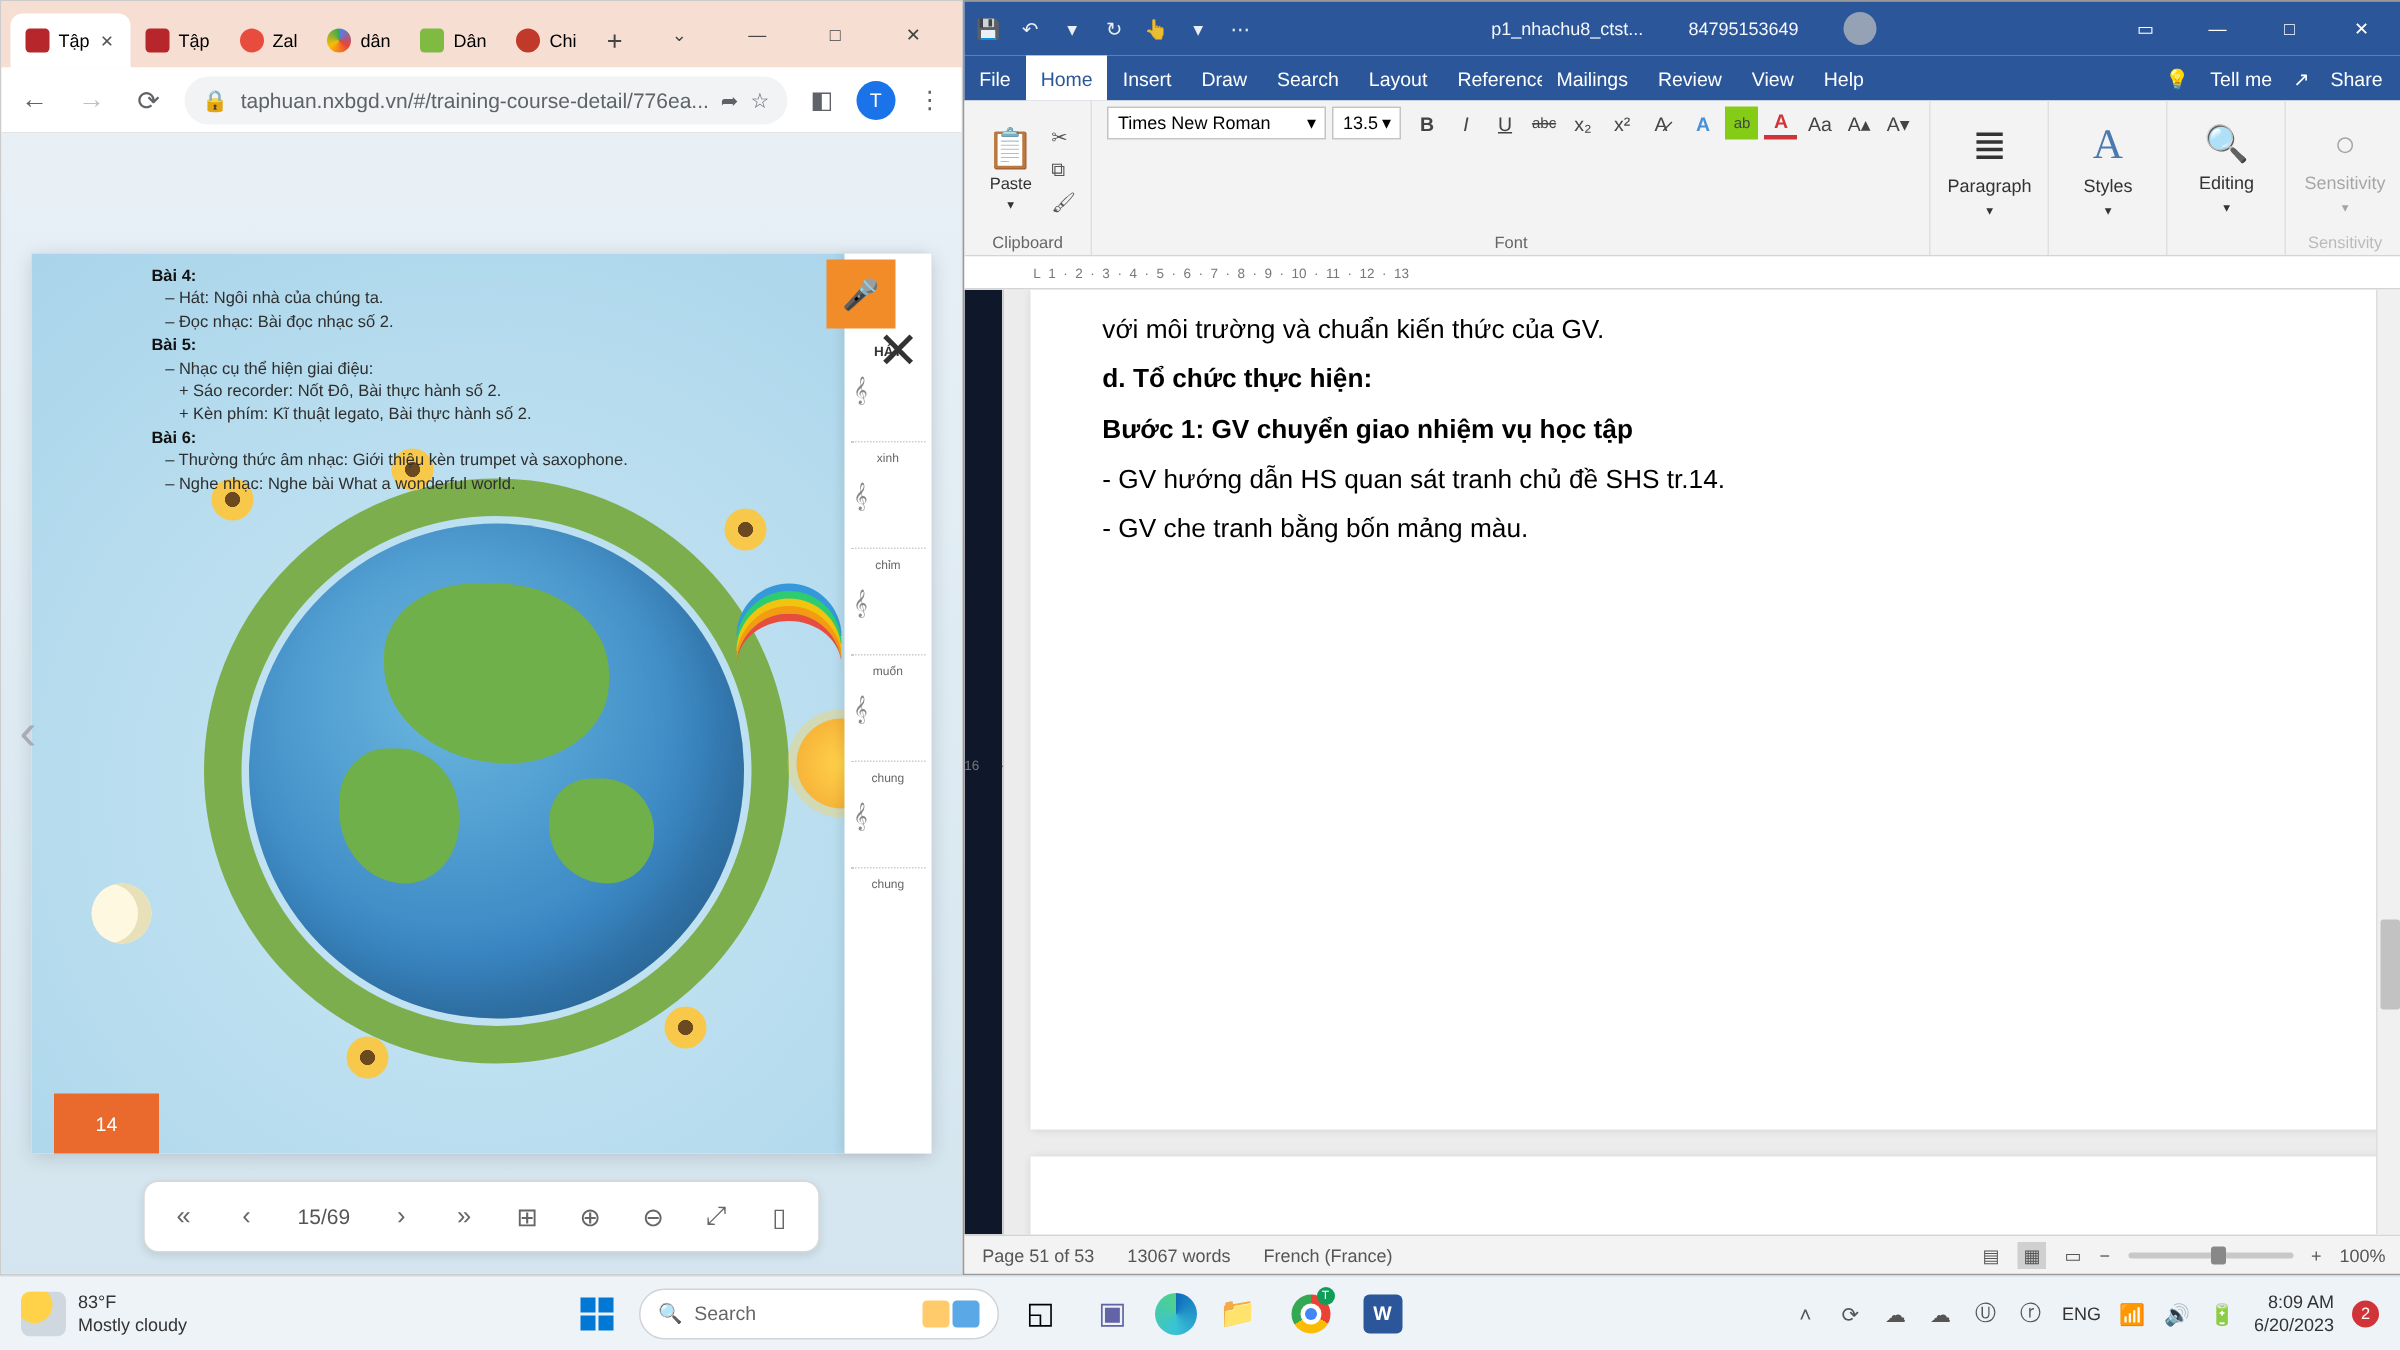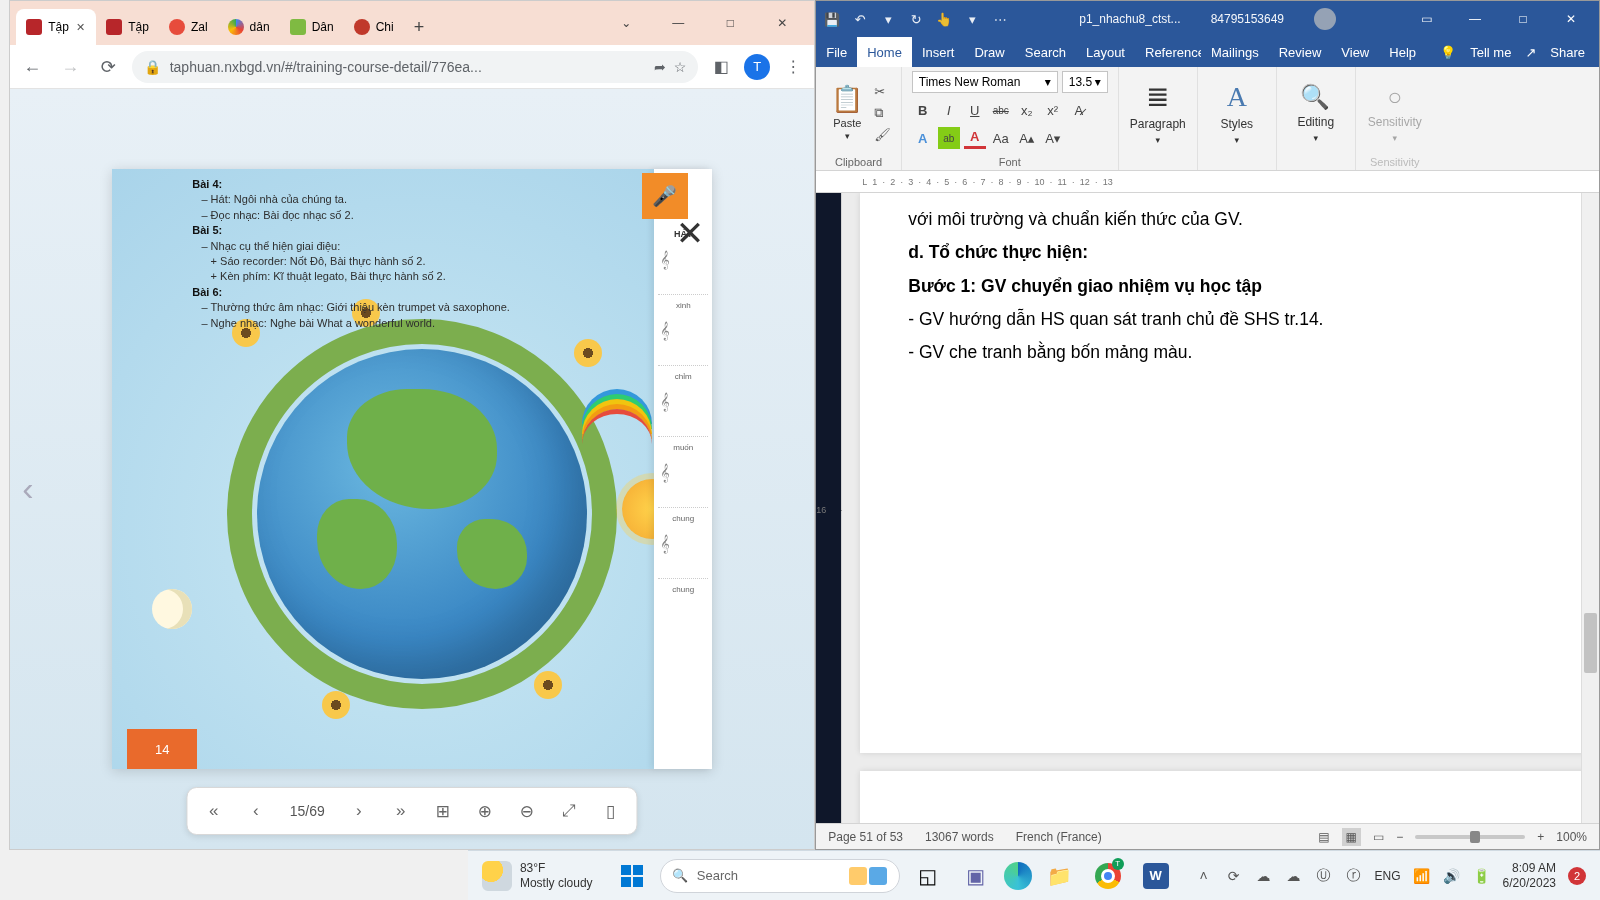--- a/index.html
+++ b/index.html
@@ -1,17 +1,17 @@
 <!DOCTYPE html>
 <html><head>
 <meta charset="utf-8">
 <style>
 * { margin: 0; padding: 0; box-sizing: border-box; font-family: "Segoe UI", Arial, sans-serif; }
 html, body { width: 1600px; height: 900px; overflow: hidden; background: #f0f0f0; }
-.desktop { width: 1600px; height: 900px; position: relative; display: flex; flex-direction: column; align-items: flex-end; }
+.desktop { width: 1600px; height: 900px; position: relative; display: flex; flex-direction: column; }
 .apps { flex: 1; display: flex; }
 .chrome { width: 806px; height: 850px; background: #fff; display: flex; flex-direction: column; border: 1px solid #ccc; }
 .chrome-tabs { height: 44px; background: #f7ded3; display: flex; align-items: flex-end; padding: 0 6px; }
 .tab { height: 36px; display: flex; align-items: center; padding: 0 10px; font-size: 12px; border-radius: 8px 8px 0 0; gap: 6px; max-width: 70px; overflow: hidden; white-space: nowrap; }
 .tab.active { background: #fff; max-width: 80px; }
 .tab-favicon { width: 16px; height: 16px; border-radius: 3px; flex-shrink: 0; }
 .tab-close { width: 14px; height: 14px; display: flex; align-items: center; justify-content: center; font-size: 11px; color: #555; }
 .win-controls { margin-left: auto; display: flex; gap: 0; align-items: center; height: 100%; }
 .win-btn { width: 52px; height: 38px; display: flex; align-items: center; justify-content: center; font-size: 12px; color: #444; }
 .chrome-addr { height: 44px; background: #fff; display: flex; align-items: center; padding: 0 8px; gap: 10px; border-bottom: 1px solid #e3e3e3; }
@@ -55,21 +55,21 @@
 .ribbon-tabs { height: 30px; background: #2b579a; display: flex; align-items: stretch; color: #fff; font-size: 13px; }
 .rtab { padding: 0 10px; display: flex; align-items: center; }
 .rtab.active { background: #fff; color: #2b579a; }
 .ribbon-right { margin-left:auto; display:flex; align-items:center; gap:14px; padding:0 14px; }
 .ribbon { height: 104px; background: #f3f3f3; border-bottom: 1px solid #d4d4d4; display: flex; }
 .rgroup { border-right: 1px solid #e0e0e0; padding: 4px 10px 2px; display: flex; flex-direction: column; justify-content: space-between; }
 .rgroup-label { font-size: 11px; color: #666; text-align: center; padding-top:2px; }
 .rgroup-body { flex:1; display:flex; align-items:center; gap:6px; }
 .paste-btn { width:42px; display:flex; flex-direction:column; align-items:center; font-size:11px; color:#333; gap:2px; }
 .clip-side { display:flex; flex-direction:column; gap:6px; font-size:13px; color:#555; }
-.font-box { display:flex; flex-direction:column; gap:6px; }
+.font-box { display:flex; flex-direction:row; gap:6px; }
 .font-row { display:flex; gap:4px; align-items:center; }
 .font-select { height:22px; border:1px solid #c4c4c4; background:#fff; font-size:12px; padding:0 6px; display:flex; align-items:center; justify-content:space-between; }
 .fbtn { width:22px; height:22px; display:flex; align-items:center; justify-content:center; font-size:13px; color:#444; }
 .big-icon-btn { width:58px; display:flex; flex-direction:column; align-items:center; gap:4px; font-size:12px; color:#333; }
 .word-ruler { height:22px; background:#fff; border-bottom:1px solid #d4d4d4; display:flex; font-size:9px; color:#777; align-items:center; padding-left:46px; position:relative; }
 .word-body { flex:1; background:#f0f0f0; display:flex; overflow:hidden; }
 .vruler { width:26px; background:#0f172a; border-right:1px solid #d4d4d4; font-size:9px; color:#777; display:flex; flex-direction:row; align-items:center; padding-top:4px; gap:14px; }
 .doc-area { flex:1; background:#ececec; padding: 0 0 20px 18px; overflow:hidden; }
 .doc-page { background:#fff; min-height: 560px; padding: 10px 34px 28px 48px; font-family: "Times New Roman", serif; font-size: 17.5px; color:#000; line-height:1.9; box-shadow: 0 0 6px rgba(0,0,0,.12); }
 .doc-page .bold { font-weight:bold; }

